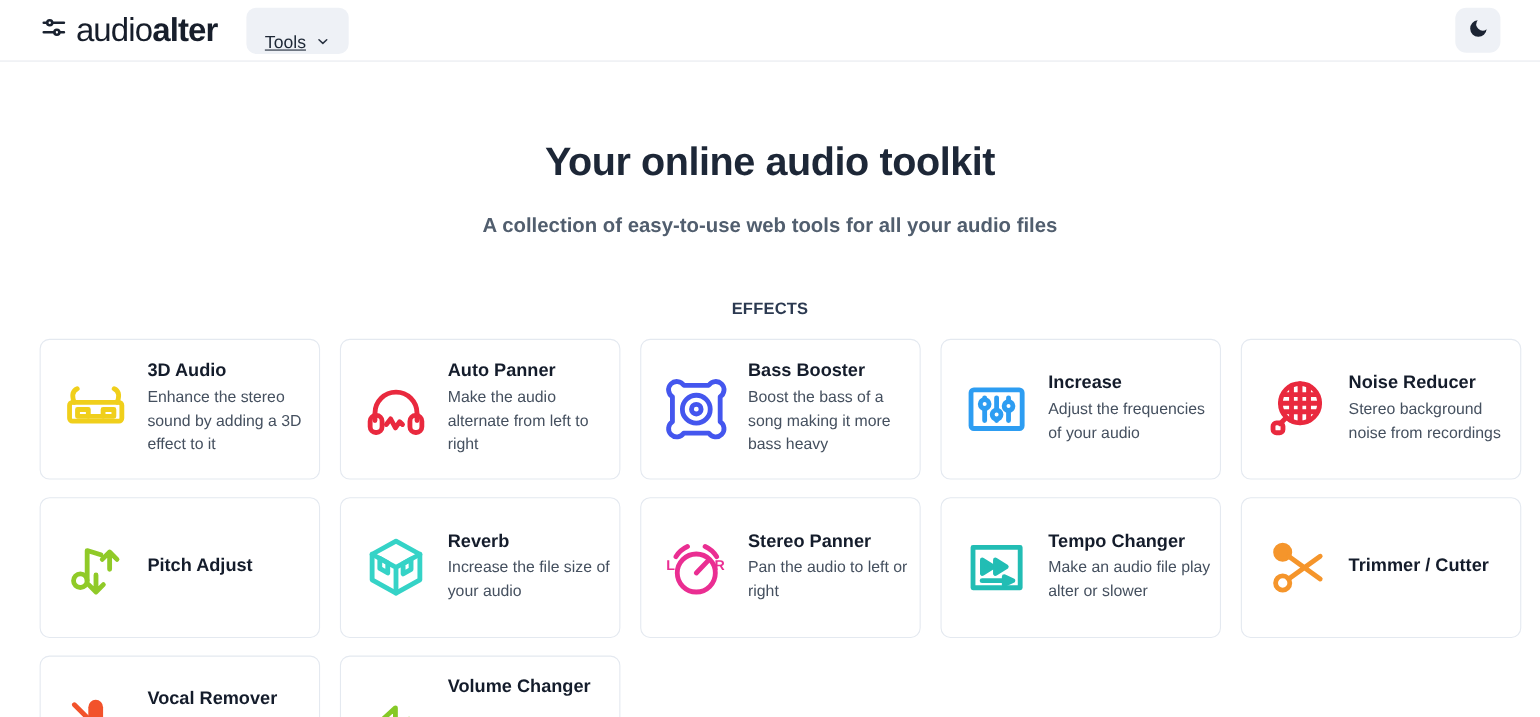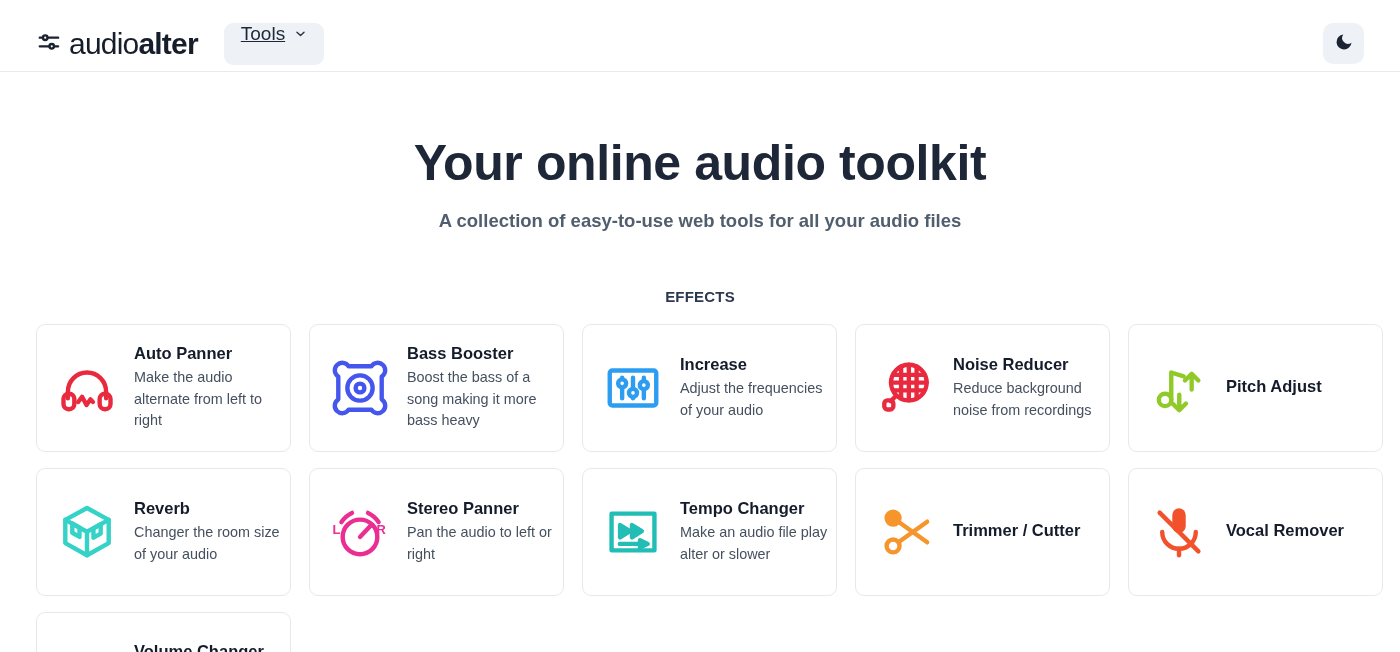--- a/index.html
+++ b/index.html
@@ -8,41 +8,41 @@
     width:1400px; height:652px; overflow:hidden;
     background:#ffffff;
     font-family:"Liberation Sans", sans-serif;
     color:#1c2430;
   }
 
   
   .navbar {
     height:56px; display:flex; align-items:center;
     padding:0 36px; gap:26px;
-    border-bottom:1px solid #e7eaef; background:#fff;margin-top:16px;
+    border-bottom:1px solid #e7eaef; background:#fff;
   }
   .logo { display:flex; align-items:center; gap:7px; cursor:pointer; }
   .logo-text { font-size:30px; letter-spacing:-0.8px; color:#171e2b; line-height:1; }
   .logo-text .bold { font-weight:700; }
   .tools-btn {
-    display:flex; align-items:flex-start; gap:9px;
+    display:flex; align-items:flex-end; gap:9px;
     background:#eef1f6; border:none; border-radius:9px;
     height:42px; padding:0 17px;
-    font-family:inherit; font-size:19px; color:#1d2735; cursor:pointer;text-decoration:underline;
+    font-family:inherit; font-size:16px; color:#1d2735; cursor:pointer;text-decoration:underline;
   }
   .theme-btn {
     margin-left:auto; width:41px; height:41px;
     background:#eef1f6; border:none; border-radius:10px;
     display:flex; align-items:center; justify-content:center; cursor:pointer;
   }
 
   
   .hero-title {
     margin:68px 0 0; text-align:center;
-    font-size:50px; line-height:46px; font-weight:700;
+    font-size:36px; line-height:46px; font-weight:700;
     letter-spacing:-0.4px; color:#1d2737;
   }
   .hero-subtitle {
     margin:24px 0 0; text-align:center;
     font-size:18.5px; color:#515e6e;font-weight:bold;
   }
 
   
   .section-label {
     margin:56px 0 0; text-align:center;
@@ -99,20 +99,36 @@
         </svg>
     </span>
   </button>
 </header>
 
 <main>
   <h1 class="hero-title">Your online audio toolkit</h1>
   <p class="hero-subtitle">A collection of easy-to-use web tools for all your audio files</p>
   <div class="section-label">EFFECTS</div>
   <div class="tools-grid">
+  <div class="card">
+    <span class="card-icon" style="color: rgb(240, 207, 27);">
+          <svg viewBox="0 0 24 24" fill="none" stroke="currentColor" stroke-width="1.7" stroke-linecap="round" stroke-linejoin="round">
+            <rect x="2.8" y="9.6" width="18.4" height="6.6" rx="1"></rect>
+            <rect x="5.6" y="12.1" width="3.8" height="2.4"></rect>
+            <rect x="14.6" y="12.1" width="3.8" height="2.4"></rect>
+            <path d="M9.4 14.5h5.2"></path>
+            <path d="M4.4 9.6C3.5 7 4.1 5.4 5.5 4.8"></path>
+            <path d="M19.6 9.6c.9-2.6.3-4.2-1.1-4.8"></path>
+          </svg>
+        </span>
+    <span class="card-text">
+      <span class="card-title">3D Audio</span>
+      <span class="card-desc">Enhance the stereo sound by adding a 3D effect to it</span>
+    </span>
+  </div>
 
   <div class="card">
     <span class="card-icon" style="color: rgb(233, 41, 62);">
           <svg viewBox="0 0 24 24" fill="none" stroke="currentColor" stroke-width="1.7" stroke-linecap="round" stroke-linejoin="round">
             <path d="M4.6 16v-2.6a7.4 7.4 0 0 1 14.8 0V16"></path>
             <rect x="2.9" y="14.2" width="4.2" height="6" rx="2"></rect>
             <rect x="16.9" y="14.2" width="4.2" height="6" rx="2"></rect>
             <path d="M8.6 17.4l1.5-2 1.7 3.2 1.5-2.2 1 1"></path>
           </svg>
         </span>
@@ -156,21 +172,21 @@
     <span class="card-icon" style="color: rgb(233, 41, 62);">
           <svg viewBox="0 0 24 24" fill="none" stroke="currentColor" stroke-width="1.7" stroke-linecap="round" stroke-linejoin="round">
             <circle cx="13.1" cy="9.9" r="6.9"></circle>
             <path d="M7.4 6.9h11.4M6.2 9.9h13.8M7.4 12.9h11.4M10.1 3.7v12.4M13.1 3v13.8M16.1 3.7v12.4"></path>
             <path d="M8.2 15l-2.1 2.1"></path>
             <rect x="3.6" y="16.8" width="3.5" height="3.5" rx="1.2"></rect>
           </svg>
         </span>
     <span class="card-text">
       <span class="card-title">Noise Reducer</span>
-      <span class="card-desc">Reduce background noise from recordings</span>
+      <span class="card-desc">Stereo background noise from recordings</span>
     </span>
   </div>
 
   <div class="card">
     <span class="card-icon" style="color: rgb(144, 202, 40);">
           <svg viewBox="0 0 24 24" fill="none" stroke="currentColor" stroke-width="1.7" stroke-linecap="round" stroke-linejoin="round">
             <circle cx="6.6" cy="16.6" r="2.4"></circle>
             <path d="M9 16.6V6l4.8 1.5"></path>
             <path d="M16.9 12.6V6.8M14.3 9.1l2.6-2.6 2.6 2.6"></path>
             <path d="M12.1 14.6v5.9M9.5 18l2.6 2.6 2.6-2.6"></path>
@@ -185,21 +201,21 @@
     <span class="card-icon" style="color: rgb(53, 211, 199);">
           <svg viewBox="0 0 24 24" fill="none" stroke="currentColor" stroke-width="1.7" stroke-linecap="round" stroke-linejoin="round">
             <path d="M12 2.7l8.4 4.6v9L12 21l-8.4-4.7v-9z"></path>
             <path d="M3.6 7.3L12 11.9l8.4-4.6M12 11.9V21"></path>
             <path d="M6.3 8.7v3.6l2.8 1.6v-3.6z"></path>
             <path d="M14.5 10.6l2.8-1.6v3.6l-2.8 1.6z"></path>
           </svg>
         </span>
     <span class="card-text">
       <span class="card-title">Reverb</span>
-      <span class="card-desc">Changer the room size of your audio</span>
+      <span class="card-desc">Increase the file size of your audio</span>
     </span>
   </div>
 
 
   <div class="card">
     <span class="card-icon" style="color: rgb(234, 46, 146);">
           <svg viewBox="0 0 24 24" fill="none" stroke="currentColor" stroke-width="1.7" stroke-linecap="round" stroke-linejoin="round">
             <circle cx="12" cy="13.9" r="6.7"></circle>
             <path d="M12 13.9l4-4.2"></path>
             <path d="M4.8 8.2a9.4 9.4 0 0 1 4.1-3.6M15.1 4.6a9.4 9.4 0 0 1 4.1 3.6"></path>

